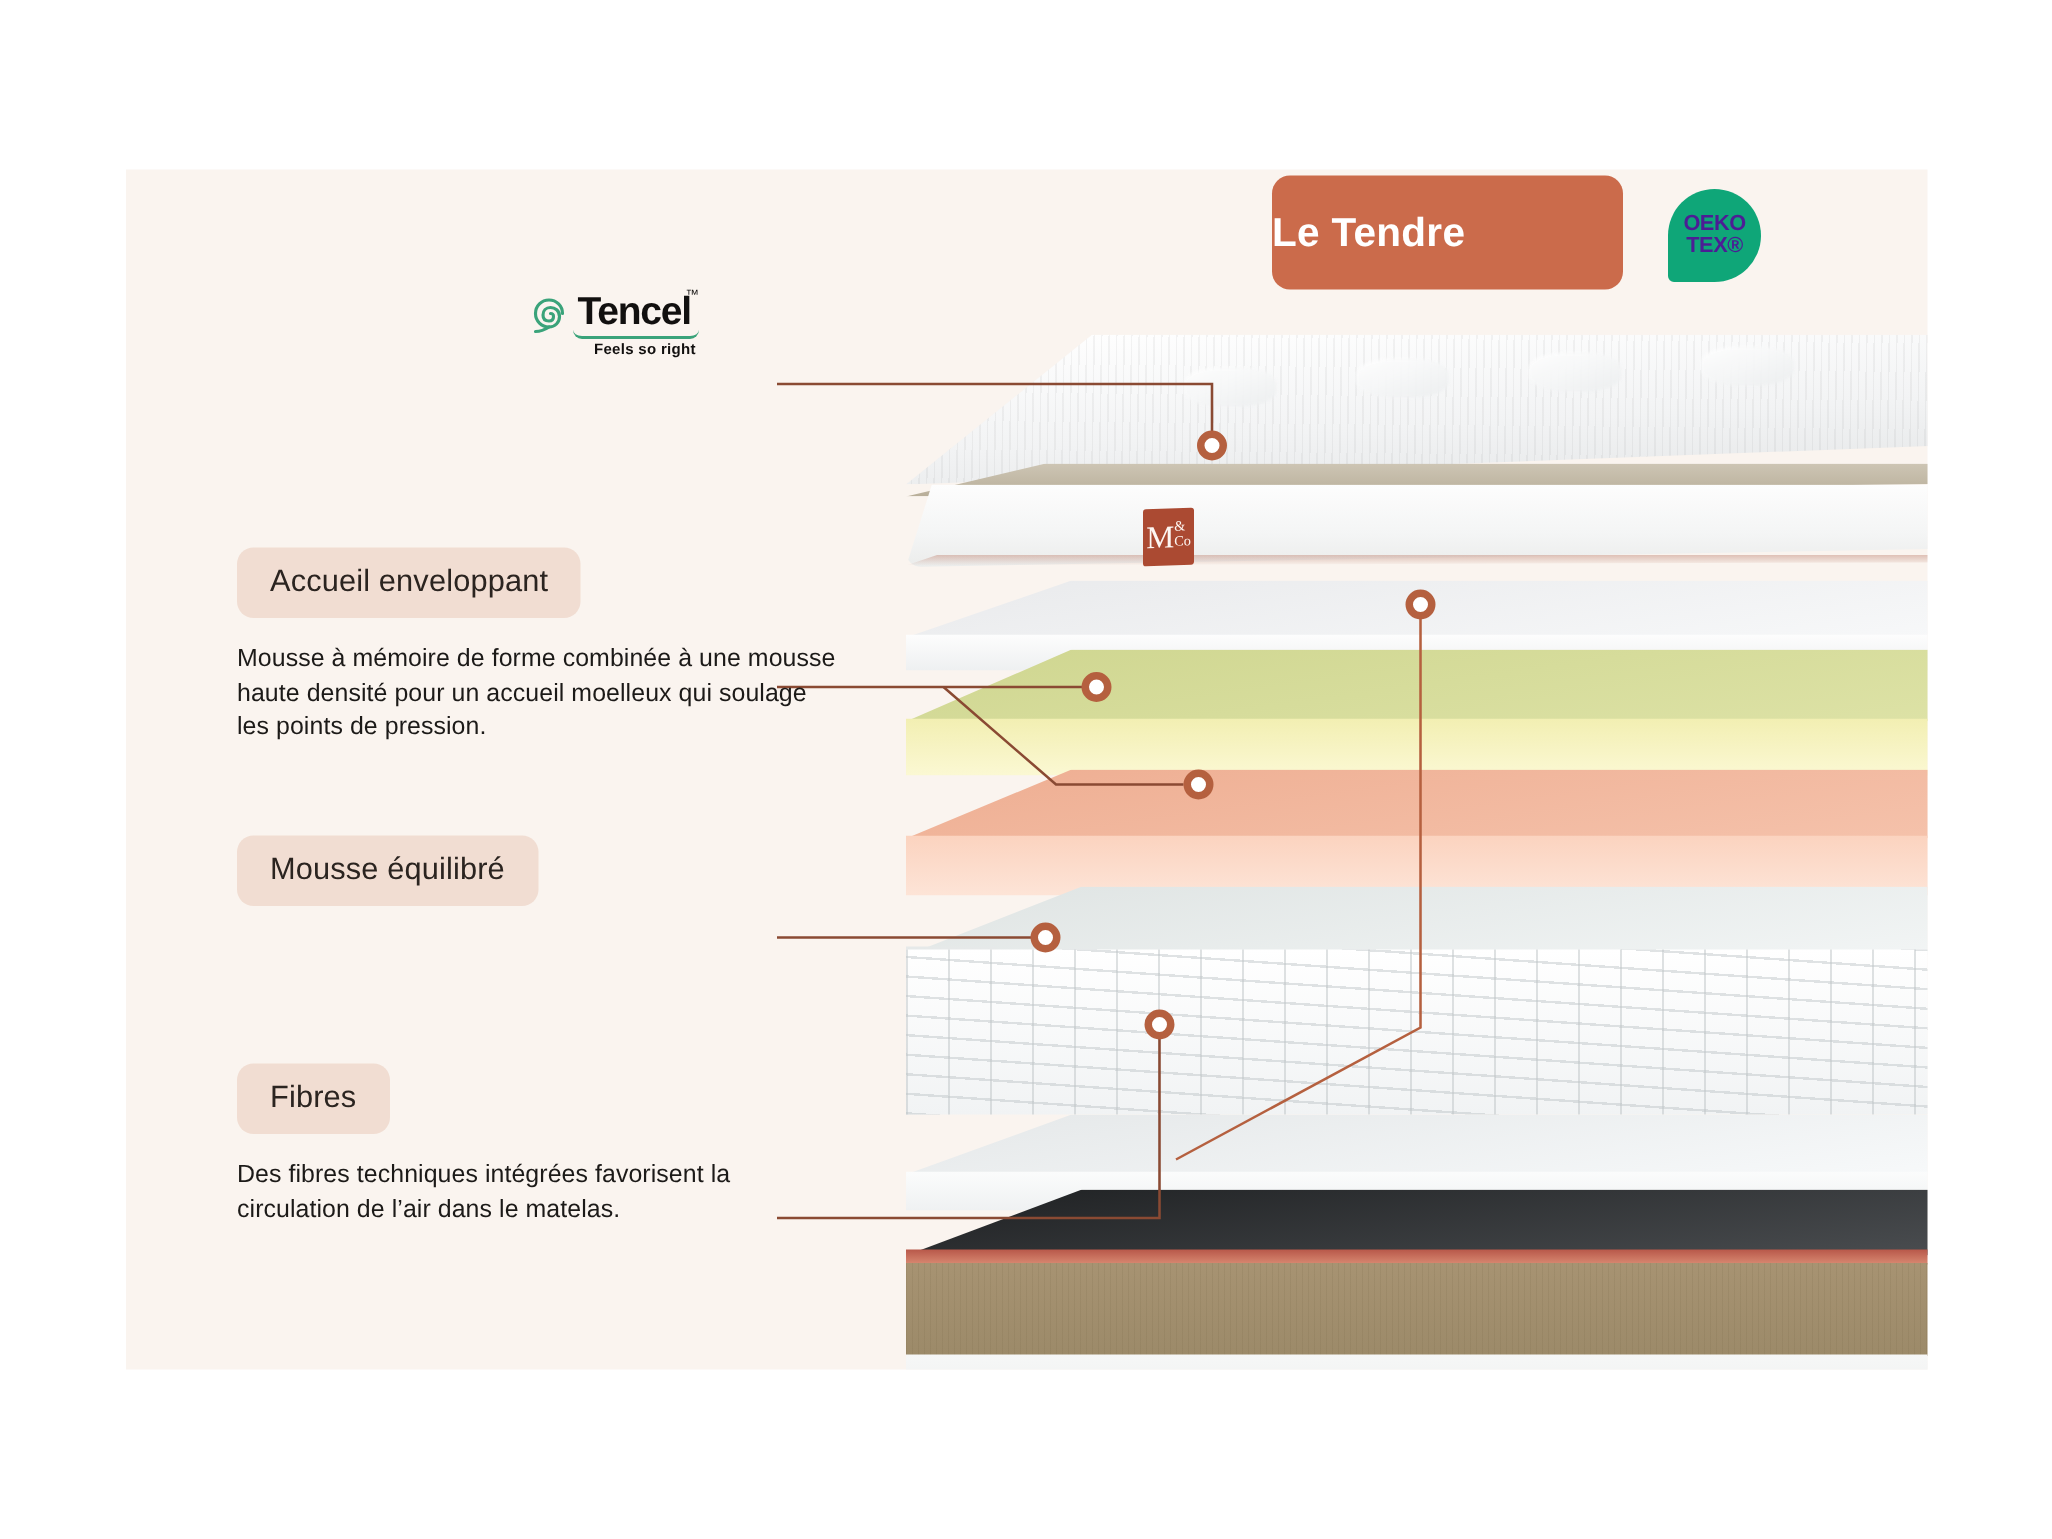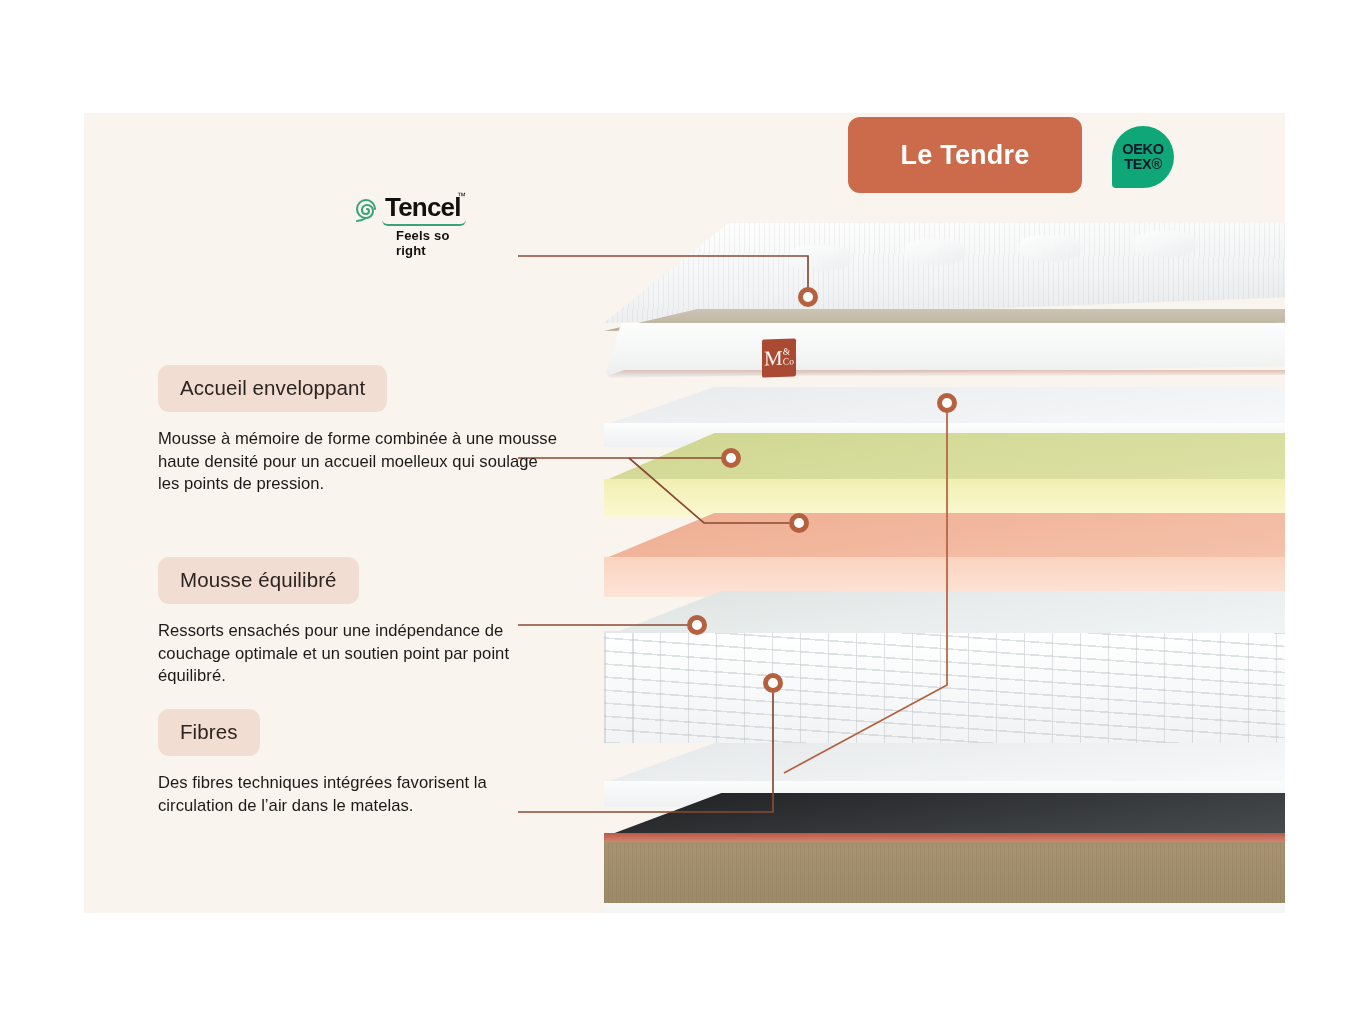--- a/index.html
+++ b/index.html
@@ -31,21 +31,21 @@
   #title-badge {
     position: absolute;
     left: 764px;
     top: 4px;
     width: 234px;
     height: 76px;
     background: #cb6b4b;
     border-radius: 12px;
     display: flex;
     align-items: center;
-    justify-content: center;
+    justify-content: flex-start;
   }
   #title-badge .title-text {
     color: #ffffff;
     font-size: 27px;
     font-weight: bold;
     letter-spacing: 0.2px;
   }
 
   
   #oeko-badge {
@@ -56,21 +56,21 @@
     height: 62px;
     background: #0fa678;
     border-radius: 31px 31px 31px 4px;
     display: flex;
     flex-direction: column;
     align-items: center;
     justify-content: center;
     line-height: 1.02;
   }
   #oeko-badge span {
-    color: #0f172a;
+    color: #4c1d95;
     font-size: 14.5px;
     font-weight: bold;
     letter-spacing: -0.3px;
   }
 
   
   .callout { position: absolute; left: 74px; width: 400px; }
   .pill {
     display: inline-block;
     background: #f1ddd2;
@@ -111,21 +111,21 @@
     font-size: 9px; color: #12100f;
   }
   #tencel-logo .tencel-swoosh {
     position: absolute; left: 33px; top: 31px;
     width: 84px; height: 4px;
     border-radius: 0 0 40px 40px;
     border-bottom: 2.4px solid #3aa37a;
   }
   #tencel-logo .tencel-tag {
     position: absolute; left: 47px; top: 39px;
-    font-size: 13px; font-weight: bold; color: #12100f;
+    font-size: 10px; font-weight: bold; color: #12100f;
     letter-spacing: 0.2px;
   }
 
   
   #leader-layer {
     position: absolute; left: 0; top: 0;
     width: 1201px; height: 800px;
     pointer-events: none;
   }
 
@@ -357,21 +357,20 @@
   <div class="callout" id="callout-coutil">
   </div>
 
   <div class="callout" id="callout-accueil">
     <div class="pill">Accueil enveloppant</div>
     <div class="desc">Mousse à mémoire de forme combinée à une mousse haute densité pour un accueil moelleux qui soulage les points de pression.</div>
   </div>
 
   <div class="callout" id="callout-soutien">
     <div class="pill">Mousse équilibré</div>
-    <div class="desc">Ressorts ensachés pour une indépendance de couchage optimale et un soutien point par point équilibré.</div>
   </div>
 
   <div class="callout" id="callout-fibres">
     <div class="pill">Fibres</div>
     <div class="desc">Des fibres techniques intégrées favorisent la circulation de l’air dans le matelas.</div>
   </div>
 
 </div>
 
 </body></html>

